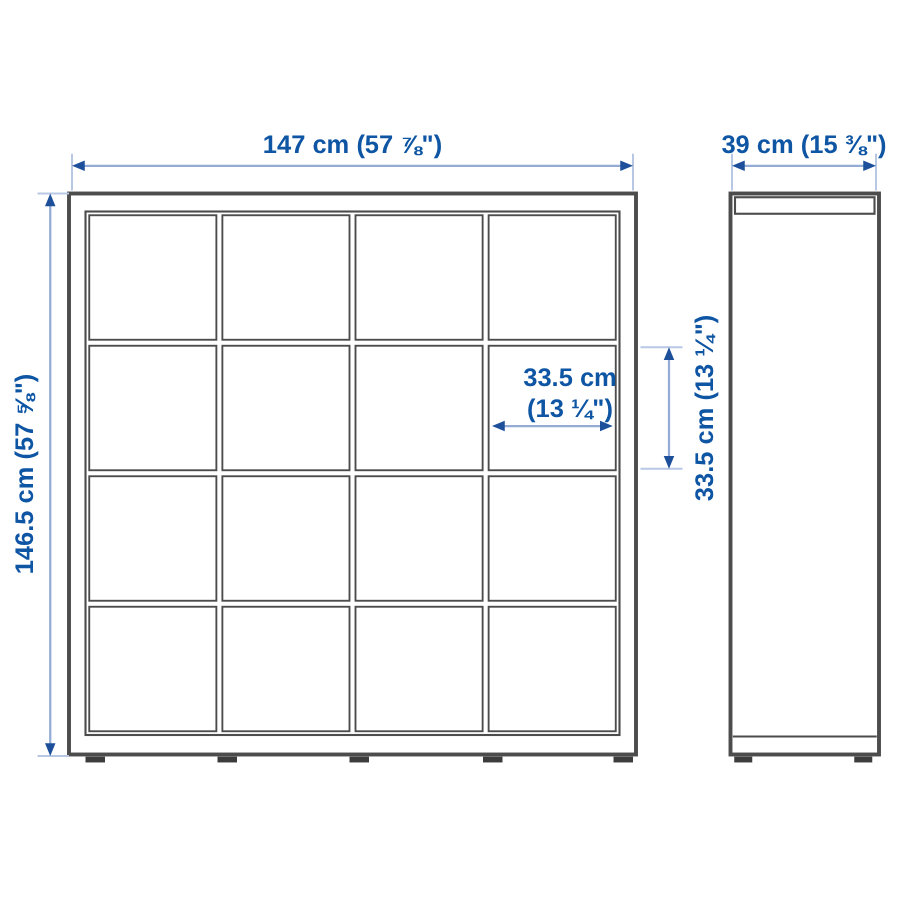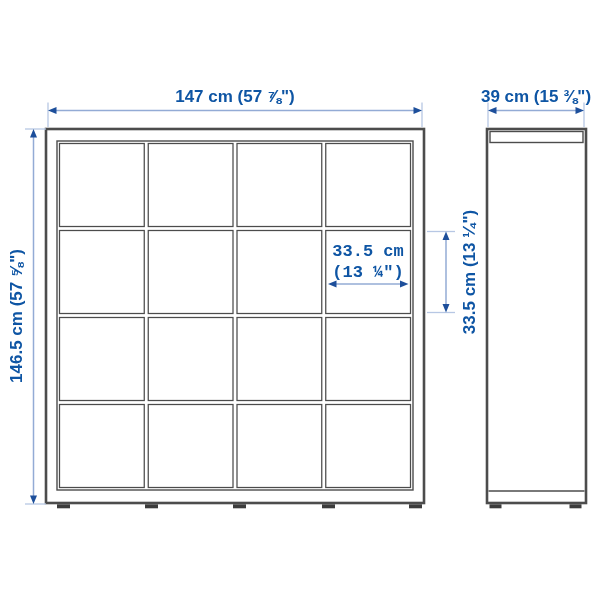--- a/index.html
+++ b/index.html
@@ -119,19 +119,19 @@
       <polygon class="arrow" points="446,312.5 442.5,304 449.5,304"></polygon>
     </g>
   </svg>
 
   <div class="dim-label" style="left: 85px; top: 86px; width: 300px;">147 cm (57 ⅞")</div>
 
   <div class="dim-label" style="left: 436px; top: 86px; width: 200px;">39 cm (15 ⅜")</div>
 
   <div class="dim-label rot" style="left: -84px; top: 306px; width: 200px; height: 20px;">146.5 cm (57 ⅝")</div>
 
-  <div class="dim-label" style="left: 318px; top: 241px; width: 100px; font-family: Liberation Mono, monospace;">
+  <div class="dim-label" style="left: 330px; top: 241px; width: 100px;">
     <div>33.5 cm</div>
     <div>(13 ¼")</div>
   </div>
 
   <div class="dim-label rot" style="left: 389px; top: 262px; width: 160px; height: 20px;">33.5 cm (13 ¼")</div>
 </div>
 
 </body></html>

